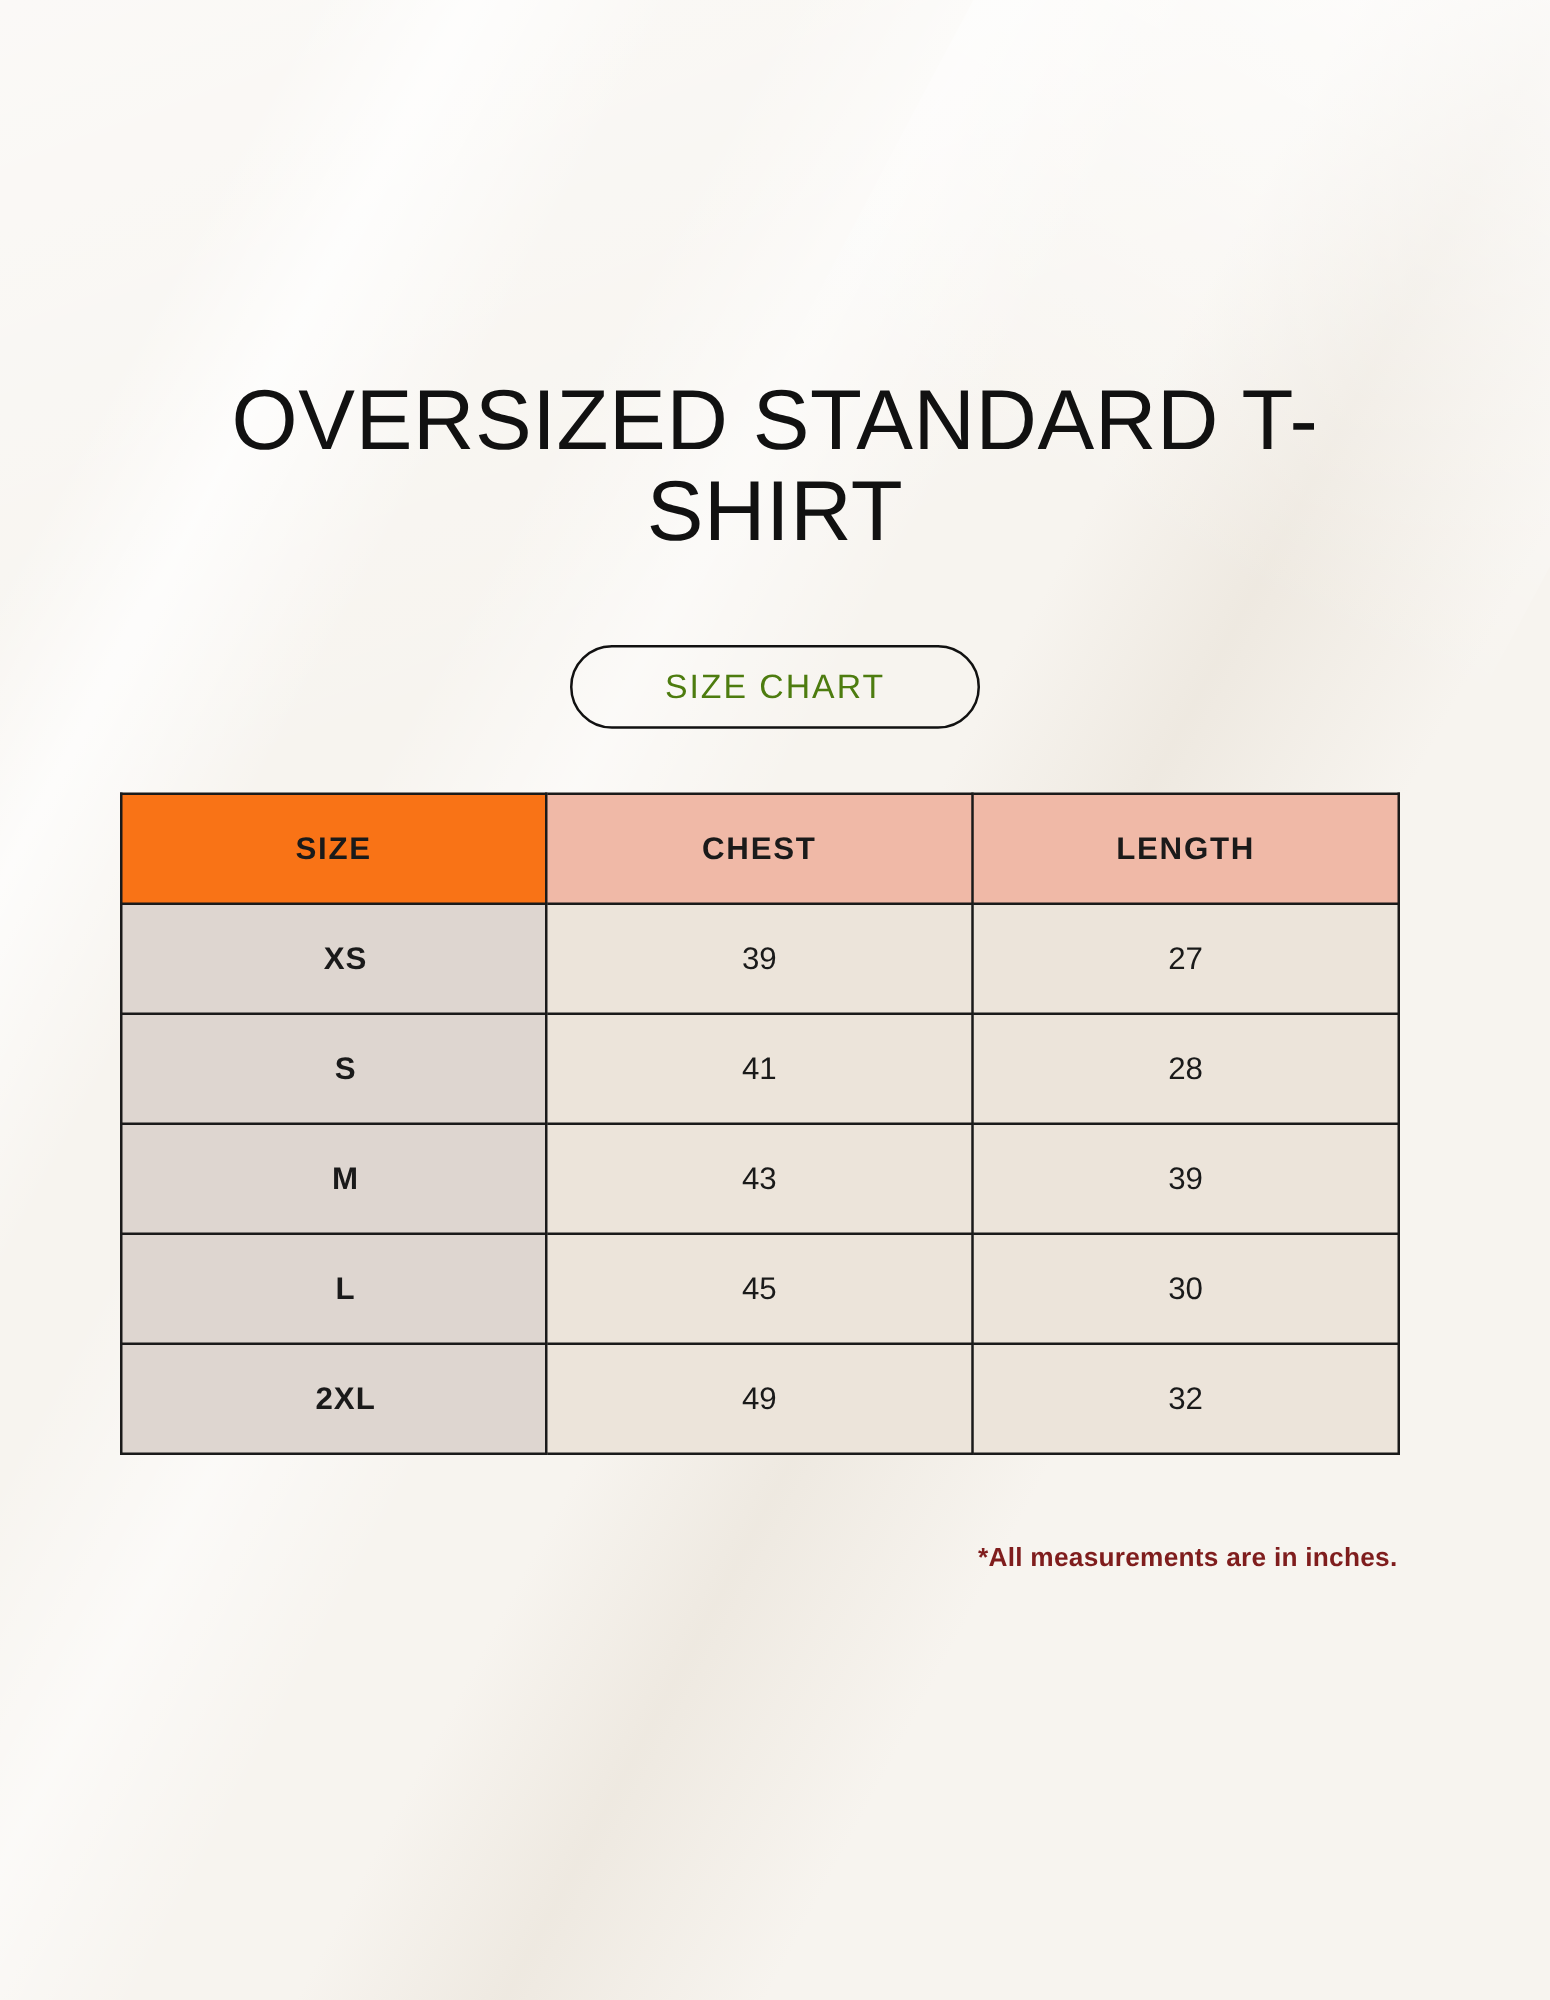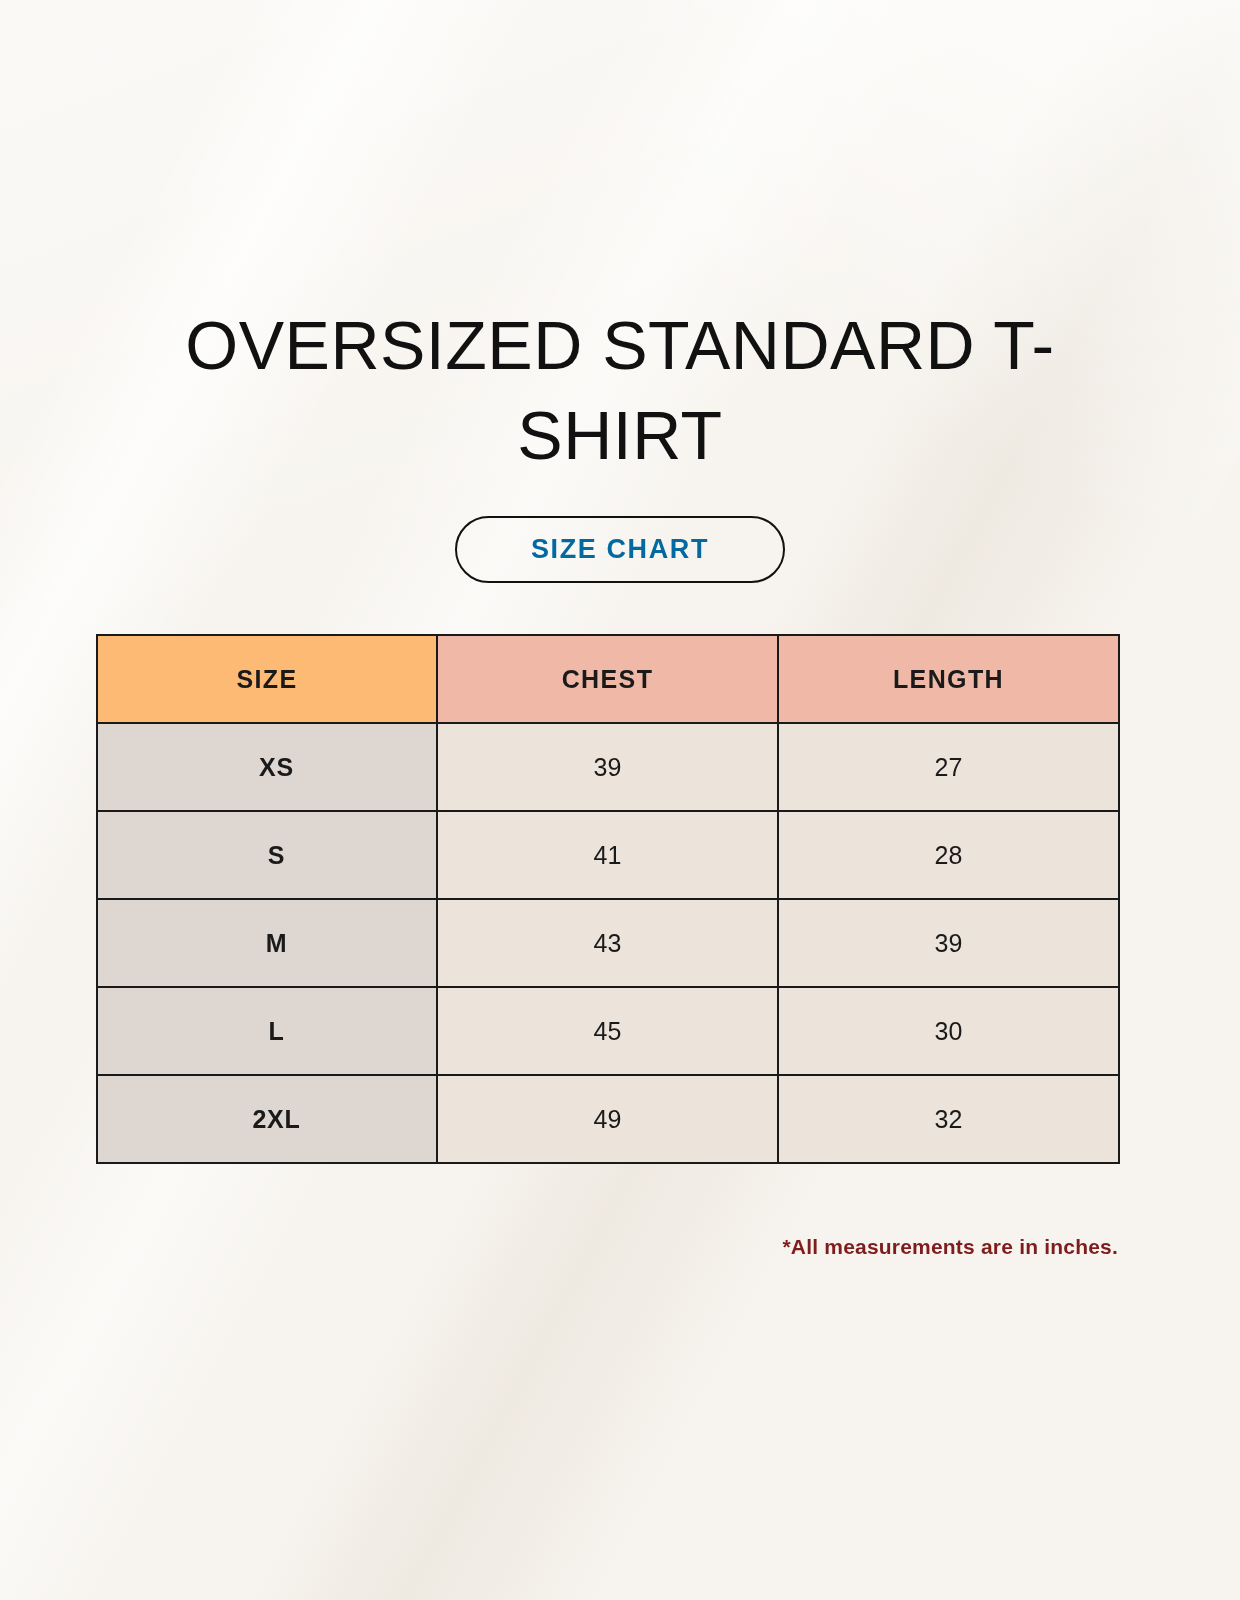--- a/index.html
+++ b/index.html
@@ -46,44 +46,44 @@
 
   .title-block {
     position: absolute;
     top: 300px;
     left: 0;
     width: 100%;
     text-align: center;
   }
   .title {
     font-size: 68px;
-    line-height: 90px;
+    line-height: 73px;
     font-weight: 400;
     letter-spacing: 0.5px;
     margin: 0;
     padding: 0 120px;
     color: #111;
   }
 
   .badge-wrap {
     position: absolute;
     top: 516px;
     left: 0;
     width: 100%;
     display: flex;
     justify-content: center;
   }
   .badge {
     border: 2.5px solid #111;
     border-radius: 60px;
     padding: 16px 74px;
     font-size: 27px;
-    font-weight: 700;
+    font-weight: 400;
     letter-spacing: 1.6px;
-    color: #0369a1;
+    color: #4d7c0f;
     background: transparent;
   }
 
   .table-wrap {
     position: absolute;
     top: 634px;
     left: 96px;
     width: 1022px;
   }
   table.size-chart {
@@ -102,21 +102,21 @@
   table.size-chart col.c-size   { width: 340px; }
   table.size-chart col.c-chest  { width: 341px; }
   table.size-chart col.c-length { width: 341px; }
 
   thead th {
     font-weight: 700;
     letter-spacing: 1.4px;
     font-size: 24px;
   }
   thead th.h-size {
-    background: #fdba74;
+    background: #f97316;
   }
   thead th.h-measure {
     background: #f0b9a7;
   }
   tbody td.size-cell {
     background: #ded6d0;
     font-weight: 700;
     letter-spacing: 0.8px;
     padding-left: 20px;
   }

